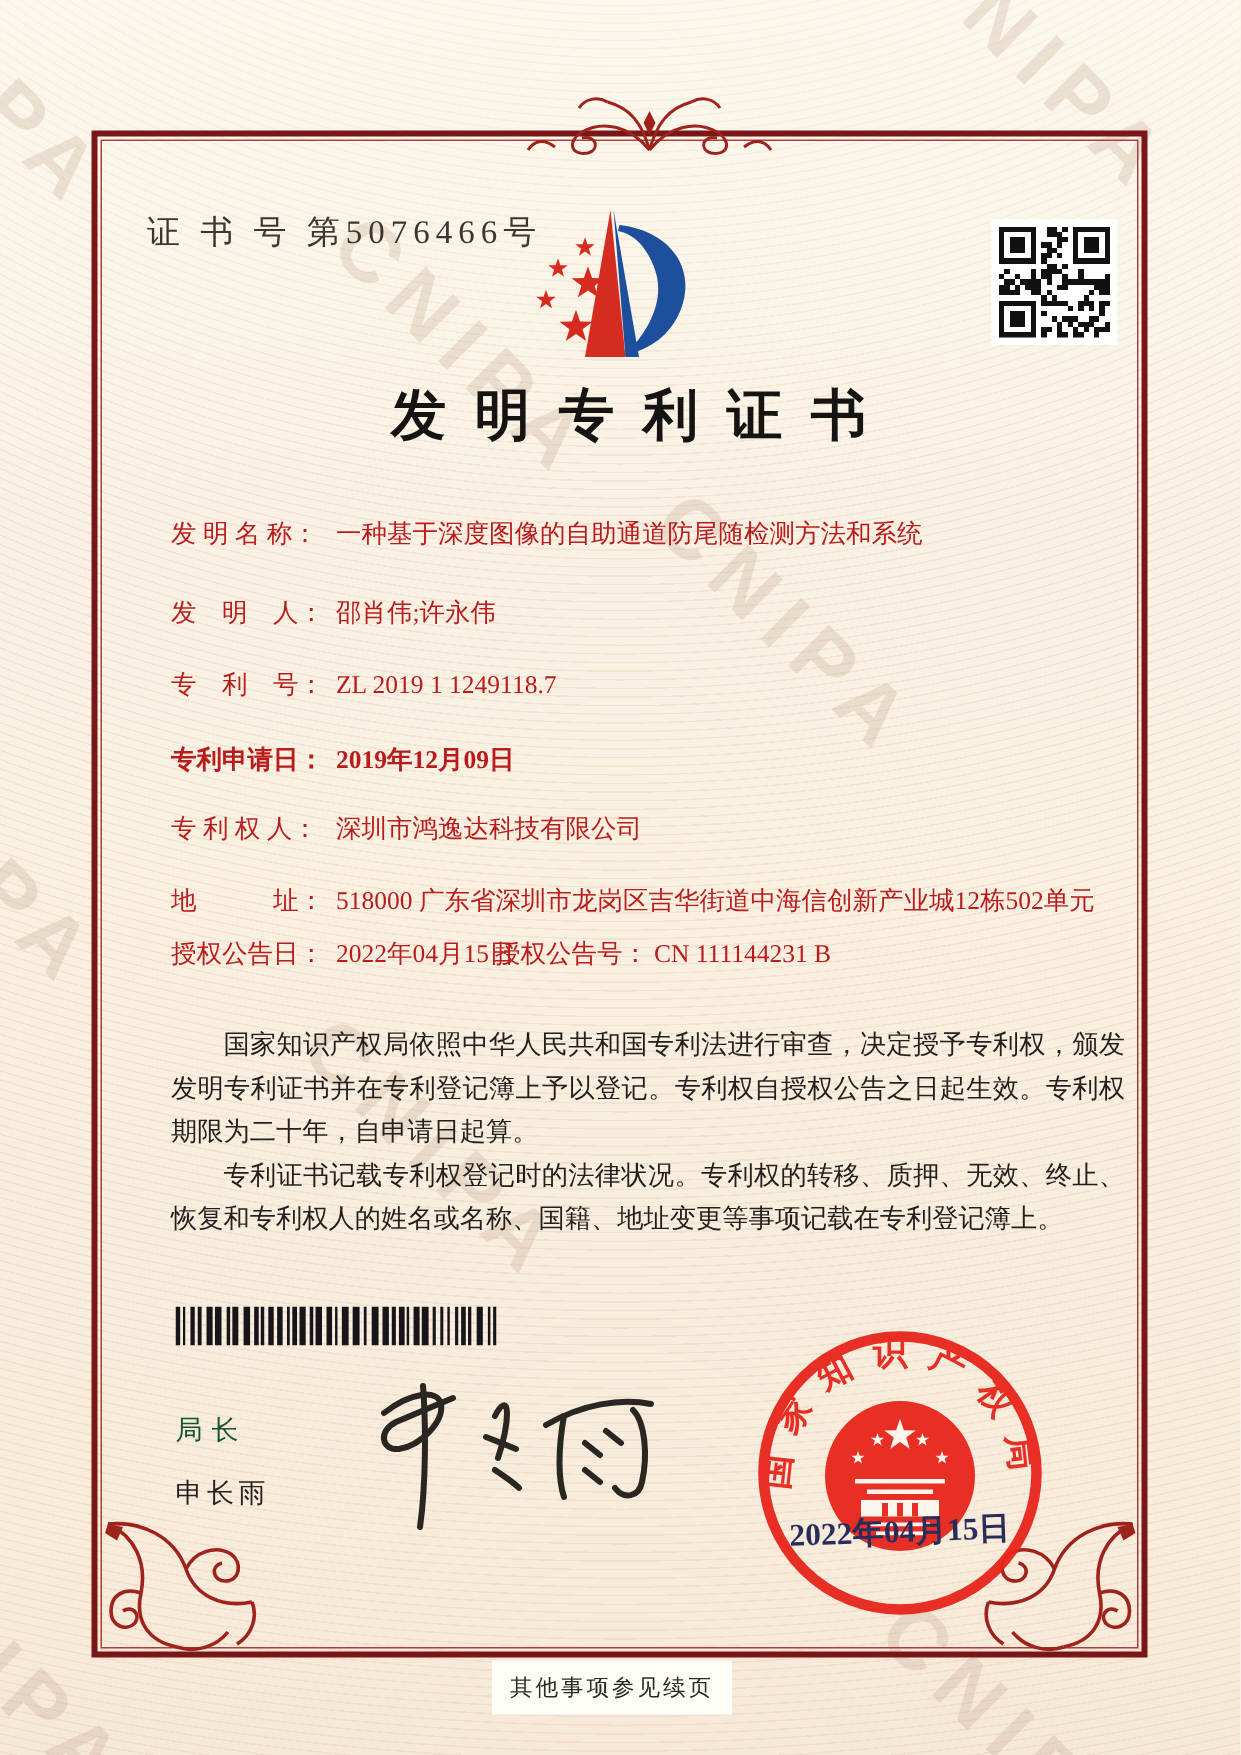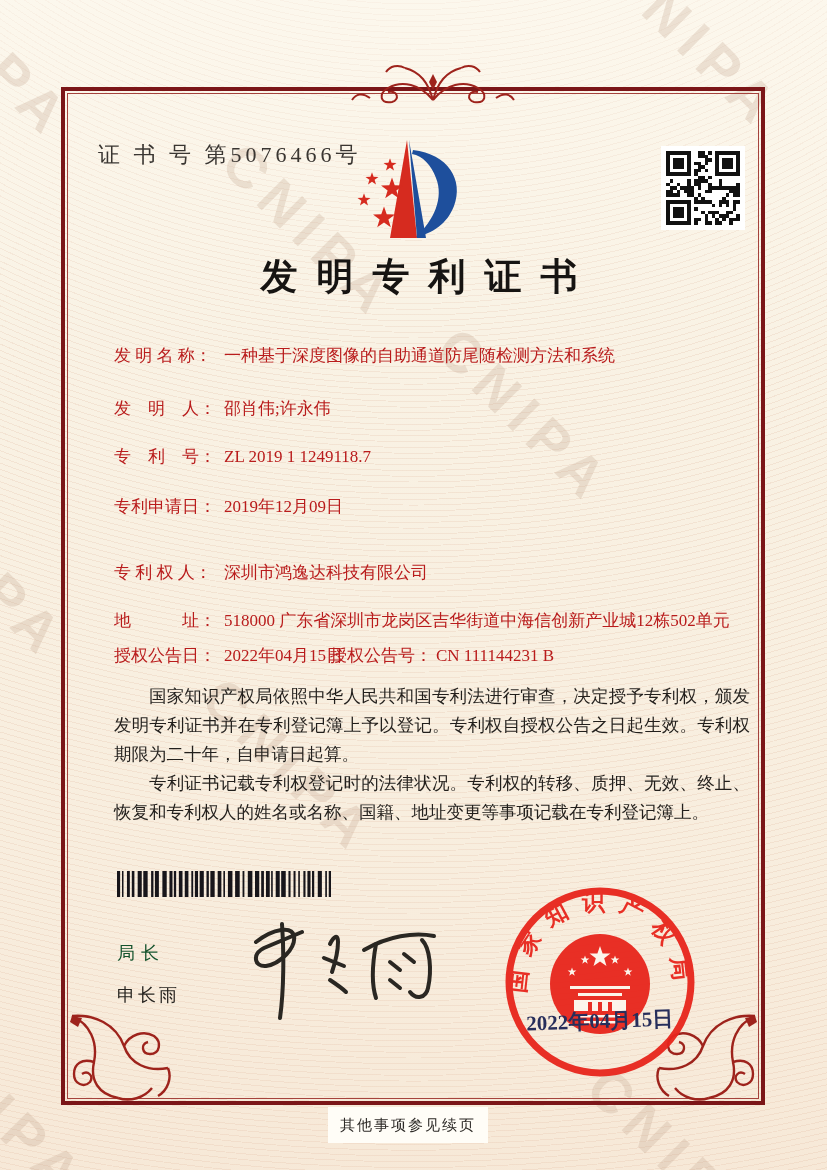--- a/index.html
+++ b/index.html
@@ -32,21 +32,21 @@
     background:#ffffff;padding:5px;box-sizing:border-box;}
   .title{position:absolute;left:0;right:0;top:252px;text-align:center;
     font-size:37px;font-weight:bold;color:#161412;letter-spacing:19px;
     padding-left:30px;}
   .fields{position:absolute;left:114px;top:344px;width:642px;font-size:17px;
     color:#b91c1c;}
   .frow{line-height:24px;}
   .frow .lbl{display:inline-block;width:110px;white-space:pre;vertical-align:top;}
   .frow .val{display:inline-block;width:508px;vertical-align:top;}
   .r1{margin-bottom:29px;} .r2{margin-bottom:24px;} .r3{margin-bottom:26px;}
-  .r4{margin-bottom:42px;} .r5{margin-bottom:24px;} .r6{margin-bottom:11px;}
+  .r4{margin-bottom:22px;font-weight:bold;} .r5{margin-bottom:24px;} .r6{margin-bottom:11px;}
   .r7{position:relative;}
   .r7 .pair2{position:absolute;left:216px;top:0;white-space:nowrap;}
   .r7 .pair2 .lbl{width:auto;margin-right:4px;}
   .paras{position:absolute;left:114px;top:682px;width:636px;font-size:17.5px;
     line-height:29px;color:#221f1c;text-align:justify;}
   .paras p{margin:0;text-indent:2em;}
   .barcode{position:absolute;left:117px;top:871px;width:214px;height:26px;}
   .signer-title{position:absolute;left:117px;top:941px;font-size:18px;
     letter-spacing:6px;color:#14532d;}
   .signer-name{position:absolute;left:117px;top:983px;font-size:18px;

